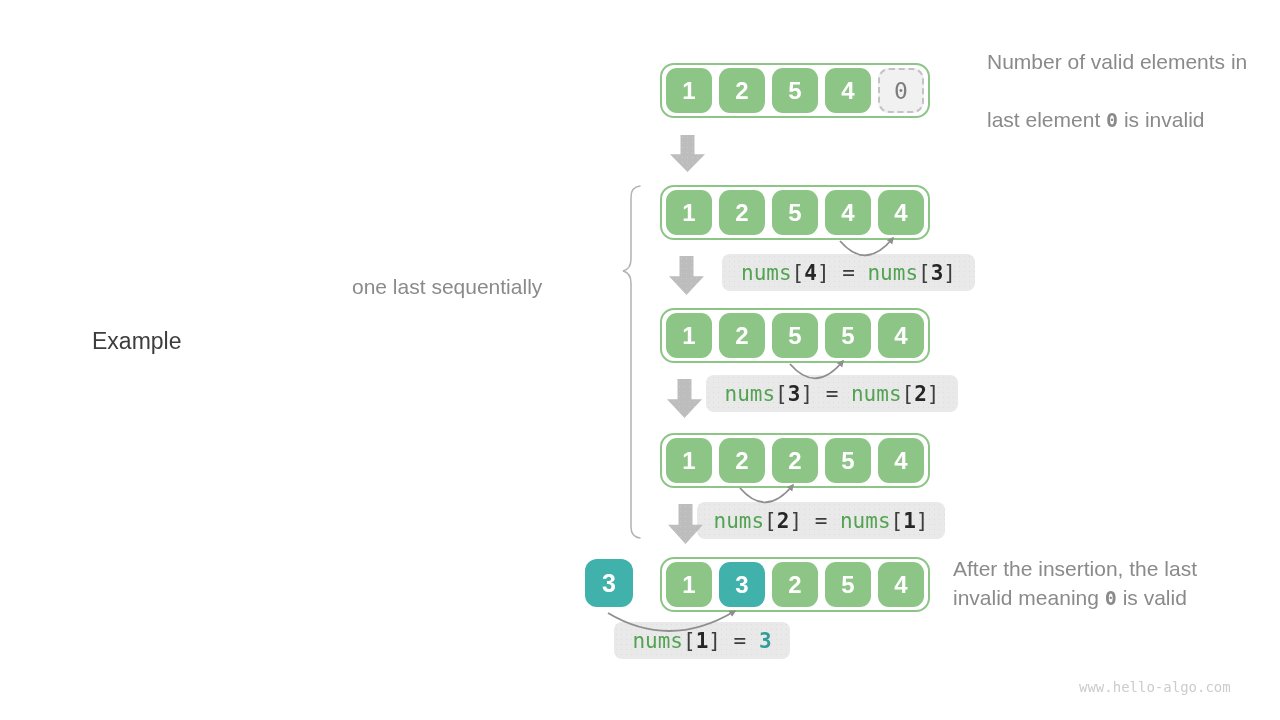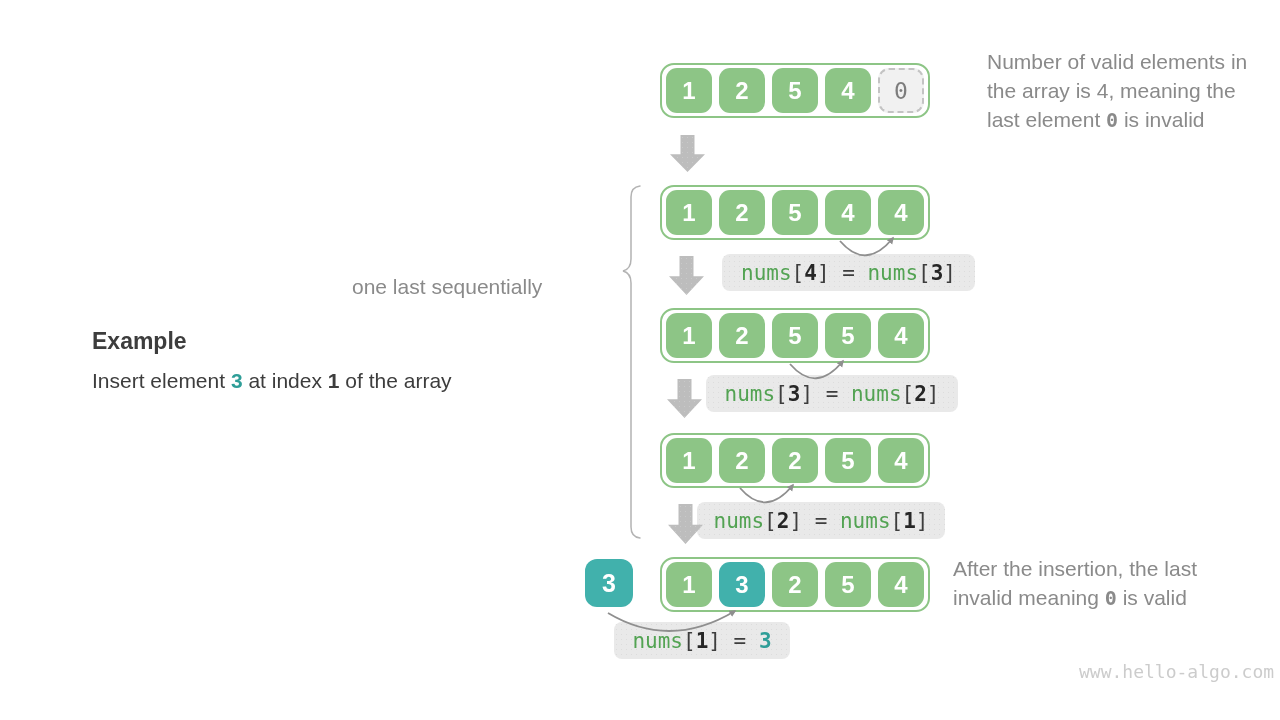--- a/index.html
+++ b/index.html
@@ -94,51 +94,50 @@
   .note-top-right   { left:987px; top:47px;  width:320px; }
   .note-move        { left:352px; top:243px; width:270px; }
   .note-bottom-right{ left:953px; top:554px; width:310px; }
   .seg-code {
     font-family:"DejaVu Sans Mono", monospace;
     font-weight:700; font-size:20px;
   }
 
   .example-block { position:absolute; left:92px; top:328px; }
   .example-heading {
-    font-size:23px; font-weight:700; color:var(--text-dark);
+    font-size:23px; font-weight:400; color:var(--text-dark);
   }
   .example-desc {
     margin-top:14px; font-size:21px; color:var(--text-dark);
   }
   .example-desc .seg-teal { color:var(--teal-text); font-weight:700; }
   .example-desc .seg-bold { font-weight:700; }
 
   
   .overlay {
     position:absolute; inset:0; width:1280px; height:720px;
     pointer-events:none; z-index:4;
   }
 
   .watermark {
-    position:absolute; left:1079px; top:661px;
-    font-family:"DejaVu Sans Mono", monospace;
-    font-size:18px; color:var(--watermark);
+    position:absolute; left:1079px; top:679px;
+    font-family:"DejaVu Sans Mono", monospace;
+    font-size:14px; color:var(--watermark);
   }
 </style>
 </head>
 <body>
 
 <div class="stage">
 
   <div class="example-block">
     <div class="example-heading">Example</div>
-    <div class="example-desc"><span>Insert element </span><span class="seg-teal">3</span><span> at index </span><span class="seg-bold">1</span><span> of the array</span></div>
   </div>
 
-  <div class="note note-top-right"><span>Number of valid elements in</span><br><span>the array is 4, meaning the</span><br><span>last element </span><span class="seg-code">0</span><span> is invalid</span></div>
+  <div class="note note-top-right"><span>Number of valid elements in</span><br><br><span>last element </span><span class="seg-code">0</span><span> is invalid</span></div>
   <div class="note note-move"><br><span>one last sequentially</span></div>
   <div class="note note-bottom-right"><span>After the insertion, the last</span><br><span>invalid meaning </span><span class="seg-code">0</span><span> is valid</span></div>
 
   <div class="array-row row-0">
       <div class="cell">1</div>
       <div class="cell">2</div>
       <div class="cell">5</div>
       <div class="cell">4</div>
       <div class="cell invalid">0</div>
     </div>

